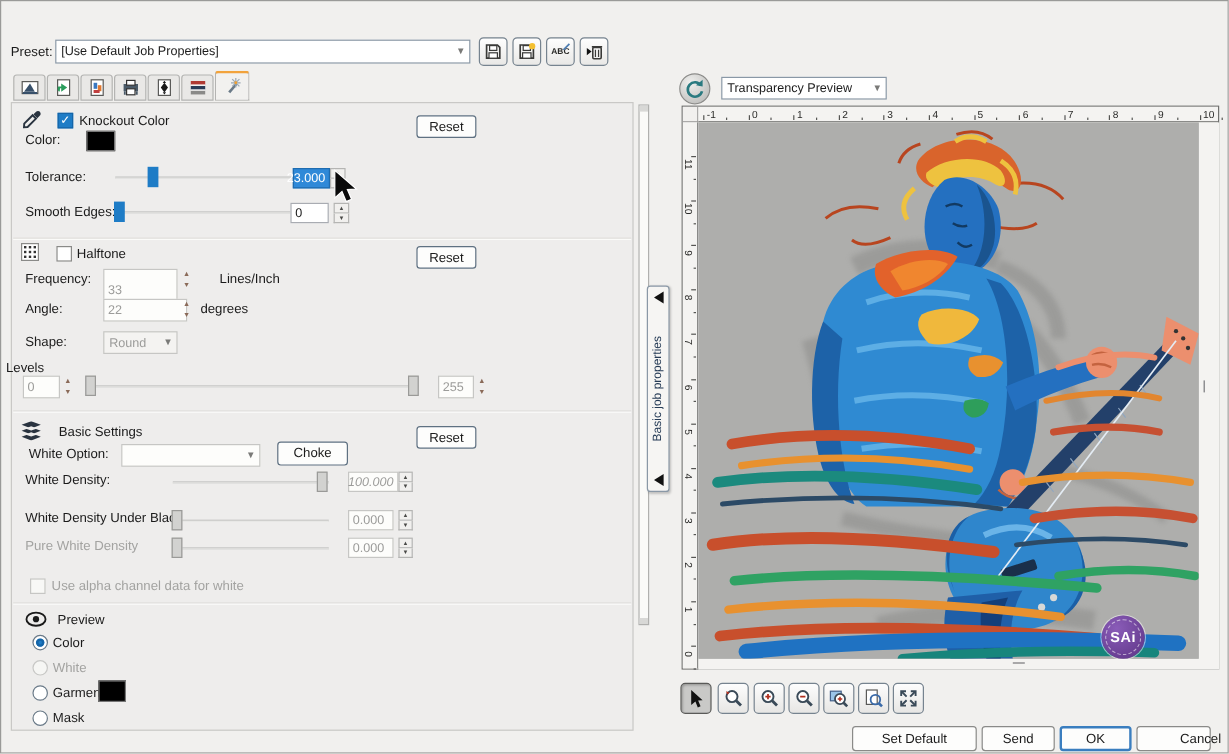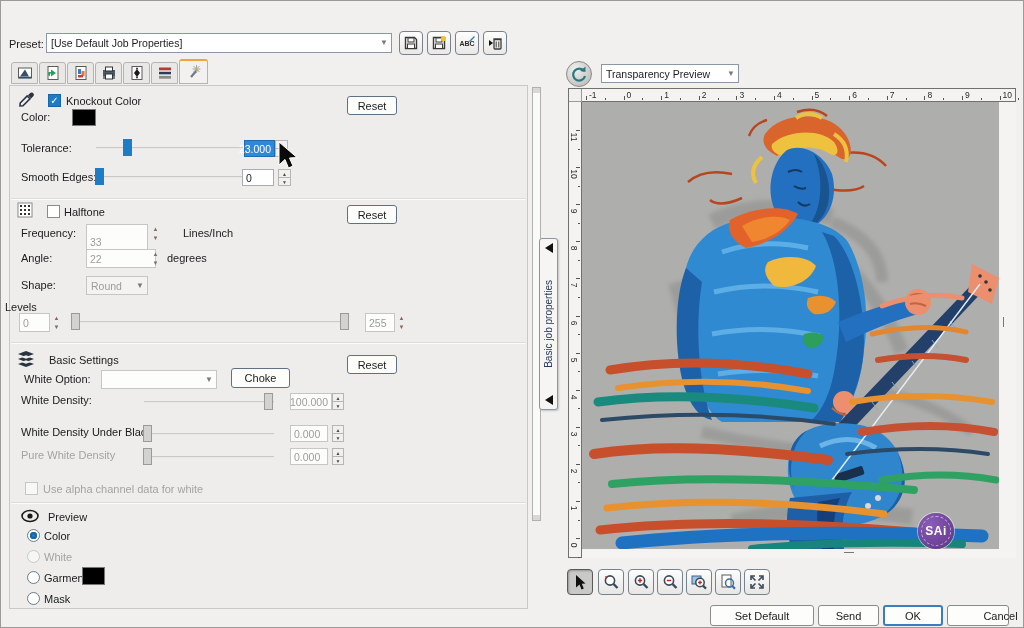--- a/index.html
+++ b/index.html
@@ -6,21 +6,21 @@
   *{box-sizing:border-box;}
   .window{position:relative;width:1024px;height:628px;background:#f1f0ee;border:1px solid #9a9a98;
     font-family:"Liberation Sans", sans-serif;overflow:hidden;}
   .abs{position:absolute;}
   .lbl{position:absolute;font-size:11px;color:#1b1b1b;white-space:nowrap;}
   .lbl.dis{color:#a3a3a1;}
   .box{position:absolute;background:#fff;border:1px solid #a9acb2;font-size:10.5px;color:#1b1b1b;
     display:flex;align-items:center;padding:0 3px;}
   .box.dis{color:#9c9c9a;background:#fdfdfb;border-color:#c6c6c4;}
   .box.sel{background:#2f89d8;border-color:#1e6cb0;color:#fff;justify-content:flex-end;}
-  .box.right{justify-content:flex-end;}
+  .box.right{justify-content:flex-end;font-style:italic;}
   .spin{position:absolute;display:flex;flex-direction:column;}
   .spin i{flex:1;display:flex;align-items:center;justify-content:center;font-style:normal;
     font-size:5px;color:#4a4a48;border:1px solid #b5b5b3;background:#f1f0ee;}
   .spin i+i{border-top:none;}
   .spin.flat i{border:none;background:transparent;color:#8a6a58;font-size:6px;}
   .btn{position:absolute;background:#fdfdfc;border:1px solid #5f7182;border-radius:3px;
     font-size:11px;color:#1b1b1b;display:flex;align-items:center;justify-content:center;cursor:default;}
   .btn.plain{border-color:#8a8a88;}
   .btn.primary{border:2px solid #3a7ebf;}
   .track{position:absolute;height:2px;background:#c9c9c7;border-bottom:1px solid #e8e8e6;}

